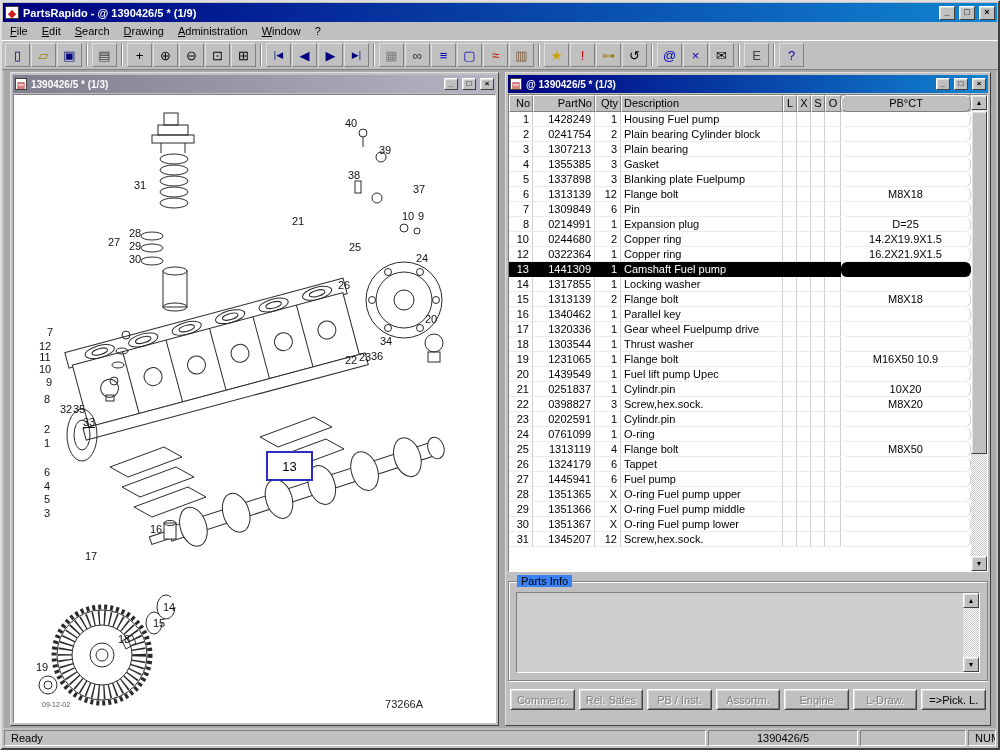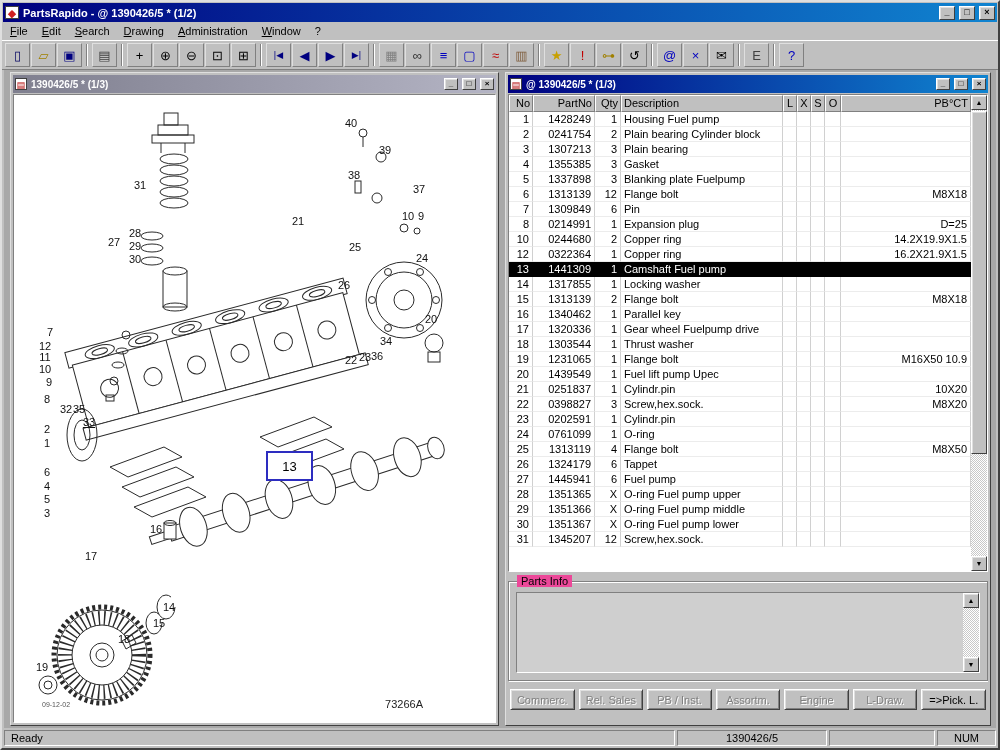--- a/index.html
+++ b/index.html
@@ -66,64 +66,64 @@
   .trow { display: flex; height: 15px; }
   .tcell { padding: 1px 3px; font-size: 11px; line-height: 12px; border-right: 1px solid #d0d0d0;
            border-bottom: 1px solid #ececec; overflow: hidden; white-space: nowrap; flex: 0 0 auto; }
   .trow.selected .tcell { background: #000; color: #fff; border-color: #000; }
   .c-no   { width: 24px; text-align: right; }
   .c-part { width: 62px; text-align: right; }
   .c-qty  { width: 26px; text-align: right; }
   .c-desc { width: 162px; text-align: left; }
   .c-l, .c-x, .c-s { width: 14px; text-align: center; }
   .c-o { width: 16px; text-align: center; }
-  .c-pbct { flex: 1 1 auto; width: auto; text-align: right; }
+  .c-pbct { flex: 1 1 auto; width: auto; text-align: center; border-radius: 6px; }
 
   
   .vscroll { width: 16px; flex: 0 0 16px; display: flex; flex-direction: column;
              background: repeating-conic-gradient(#fff 0 25%, #c8c8c8 0 50%) 0 0/2px 2px; }
   .sbtn { height: 15px; flex: 0 0 15px; background: #c0c0c0; border: 1px solid;
           border-color: #fff #404040 #404040 #fff; box-shadow: inset 1px 1px 0 #dfdfdf;
           font-size: 7px; line-height: 13px; text-align: center; color: #000; }
   .strack { flex: 1; position: relative; }
   .sthumb { position: absolute; top: 1px; left: 0; right: 0; height: 77%; background: #c0c0c0;
             border: 1px solid; border-color: #fff #404040 #404040 #fff; box-shadow: inset 1px 1px 0 #dfdfdf; }
 
   
   .groupbox { margin-top: 9px; height: 100px; position: relative; border: 1px solid #808080;
               box-shadow: 1px 1px 0 #fff, inset 1px 1px 0 #fff; }
-  .group-label { position: absolute; top: -7px; left: 8px; background: #ec4899; padding: 0 4px; font-size: 11px; }
+  .group-label { position: absolute; top: -7px; left: 8px; background: #3b82f6; padding: 0 4px; font-size: 11px; }
   .group-inner { position: absolute; left: 7px; right: 7px; top: 10px; bottom: 7px; display: flex;
                  border: 1px solid; border-color: #808080 #fff #fff #808080; background: #cfcfcf; }
   .group-fill { flex: 1; }
 
   
   .btn-row { margin-top: 8px; height: 22px; display: flex; gap: 4px; padding: 0 2px; }
   .cmd-btn { flex: 1; height: 21px; background: #c0c0c0; border: 1px solid; border-color: #fff #404040 #404040 #fff;
              box-shadow: inset 1px 1px 0 #dfdfdf, inset -1px -1px 0 #808080; font-size: 11px;
              font-family: "Liberation Sans", sans-serif; color: #808080; text-shadow: 1px 1px 0 #fff; cursor: default; }
   .cmd-btn.enabled { color: #000; text-shadow: none; }
 
   
   .statusbar { height: 20px; display: flex; gap: 2px; padding: 2px; }
   .spanel { border: 1px solid; border-color: #808080 #fff #fff #808080; padding: 1px 6px; white-space: nowrap;
             overflow: hidden; }
   .sp-ready { flex: 1; }
   .sp-doc { width: 150px; text-align: center; }
   .sp-blank { width: 106px; }
-  .sp-num { width: 59px; text-align: center; }
+  .sp-num { width: 28px; text-align: center; }
 </style>
 </head>
 <body>
 
 <div class="app">
 
   <div class="titlebar">
     <span class="app-icon">◆</span>
-    <span class="title">PartsRapido - @ 1390426/5 * (1/2)</span>
+    <span class="title">PartsRapido - @ 1390426/5 * (1/9)</span>
     <span class="winbtn">_</span>
     <span class="winbtn">□</span>
     <span class="winbtn">×</span>
   </div>
 
   <div class="menubar">
       <div class="menu-item">File</div>
       <div class="menu-item">Edit</div>
       <div class="menu-item">Search</div>
       <div class="menu-item">Drawing</div>

